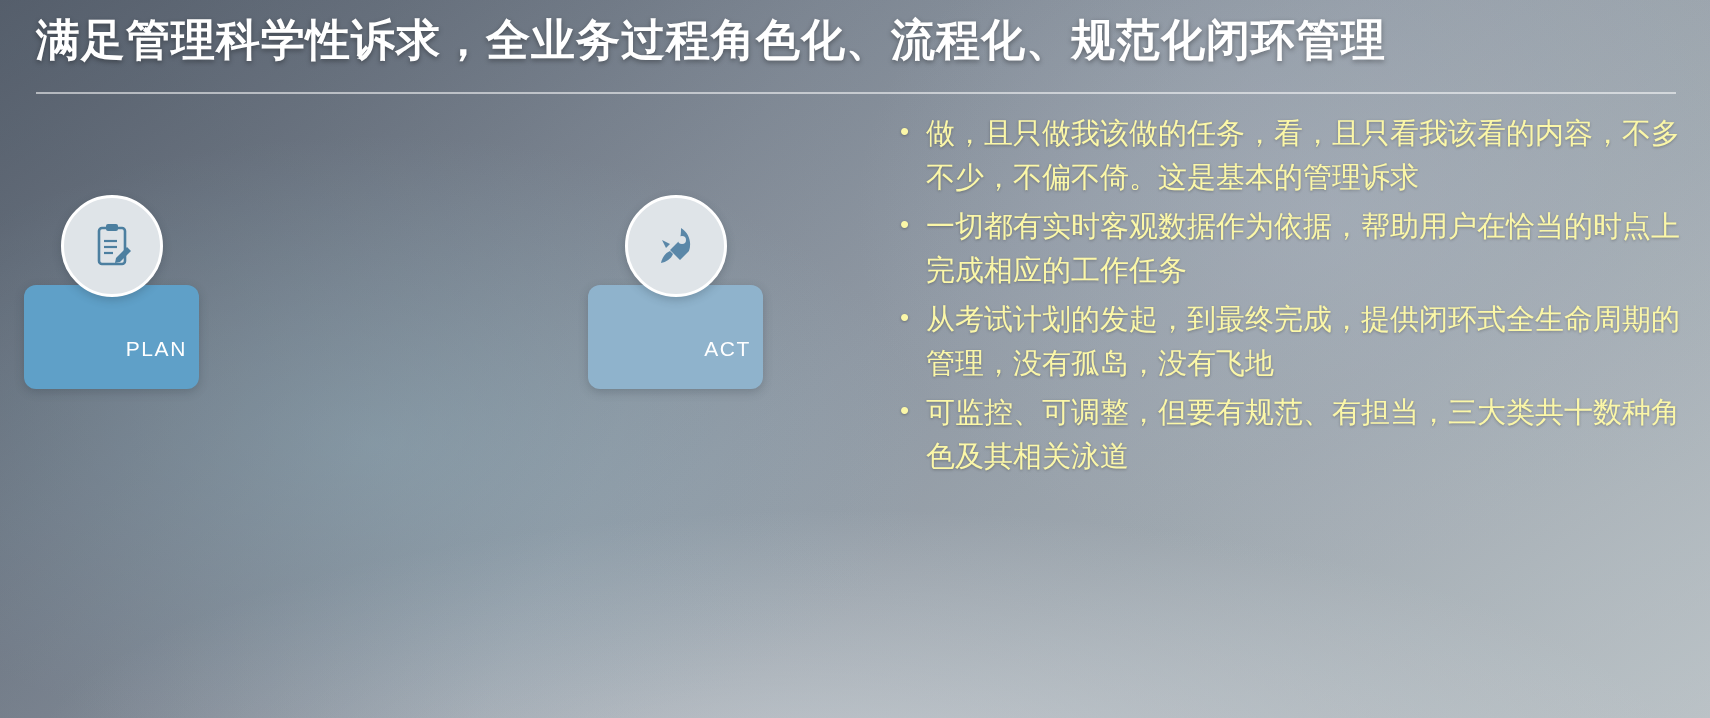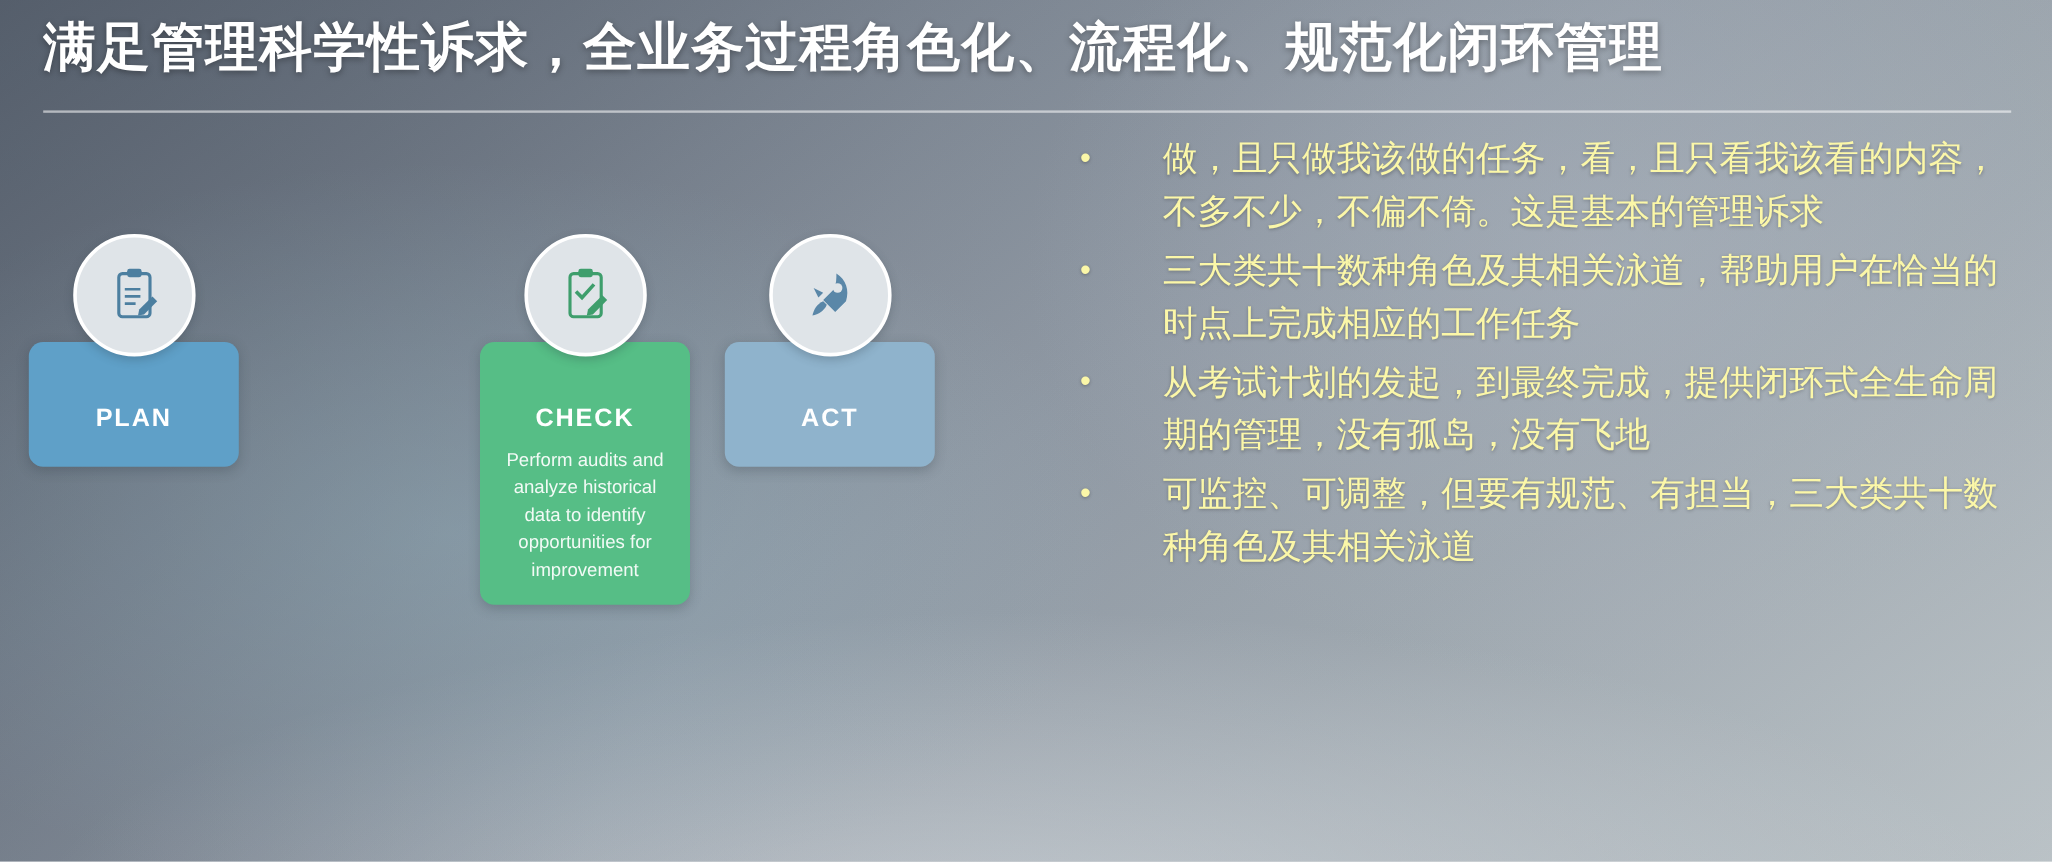--- a/index.html
+++ b/index.html
@@ -70,24 +70,25 @@
     width: 175px;
     border-radius: 12px;
     padding: 52px 12px 16px 12px;
     box-sizing: border-box;
     text-align: center;
     color: #ffffff;
     box-shadow: 0 3px 10px rgba(40,50,60,0.25);
   }
   .card-title {
     font-size: 21px;
-    font-weight: bold;
+    font-weight: normal;
     letter-spacing: 1.6px;
     margin-bottom: 12px;
     color: #ffffff;
+    text-align: right;
   }
   .card-text {
     font-size: 15.5px;
     line-height: 1.48;
     color: rgba(255,255,255,0.92);
     font-weight: normal;
   }
   .circle {
     position: absolute;
     top: -90px;
@@ -126,21 +127,20 @@
   .bullet-dot {
     flex: 0 0 auto;
     width: 26px;
     font-size: 26px;
     line-height: 1.5;
     color: #fbf7a8;
     text-align: left;
   }
   .bullet-text {
     flex: 1 1 auto;
-    margin-left: 43px;
   }
 </style>
 </head>
 <body>
 
 <div class="slide">
 
   <div class="title">满足管理科学性诉求，全业务过程角色化、流程化、规范化闭环管理</div>
   <div class="title-underline"></div>
 
@@ -154,55 +154,43 @@
           <line x1="20" y1="23" x2="33" y2="23" stroke="#4c7fa0" stroke-width="2.2"></line>
           <line x1="20" y1="29" x2="33" y2="29" stroke="#4c7fa0" stroke-width="2.2"></line>
           <line x1="20" y1="35" x2="29" y2="35" stroke="#4c7fa0" stroke-width="2.2"></line>
           <path d="M32 40 L43 29 L47 33 L36 44 L31 45 Z" fill="#4c7fa0"></path>
         </svg>
       </div>
       <div class="card-title">PLAN</div>
     </div>
 
 
-    <div class="card" style="left:376px; background:#56be86;">
-      <div class="circle">
-        <svg width="56" height="56" viewBox="0 0 56 56">
-          <rect x="15" y="10" width="26" height="36" rx="3" fill="none" stroke="#3e9e6c" stroke-width="2.6"></rect>
-          <rect x="22" y="6" width="12" height="7" rx="2" fill="#3e9e6c"></rect>
-          <path d="M20 25 L25 30 L35 19" fill="none" stroke="#3e9e6c" stroke-width="3"></path>
-          <path d="M30 40 L42 28 L46 32 L34 44 L29 45 Z" fill="#3e9e6c"></path>
-        </svg>
-      </div>
-      <div class="card-title">CHECK</div>
-      <div class="card-text">Perform audits and analyze historical data to identify opportunities for improvement</div>
-    </div>
-
-    <div class="card" style="left:564px; background:#8fb3cc;margin-left:16px;">
+
+    <div class="card" style="left:564px; background:#8fb3cc;">
       <div class="circle">
         <svg width="56" height="56" viewBox="0 0 56 56">
           <path d="M33 10 C41 15 44 24 41 33 L32 42 L22 32 L31 23 C33 19 33 14 33 10 Z" fill="#5a87a8"></path>
           <circle cx="34" cy="22" r="4" fill="#dfe4e8"></circle>
           <path d="M22 33 C17 35 14 40 13 45 C18 44 23 41 25 36 Z" fill="#5a87a8"></path>
           <path d="M14 22 L22 26 L18 30 Z" fill="#5a87a8"></path>
         </svg>
       </div>
       <div class="card-title">ACT</div>
     </div>
 
   </div>
 
   <div class="bullets">
     <div class="bullet">
       <span class="bullet-dot">•</span>
       <span class="bullet-text">做，且只做我该做的任务，看，且只看我该看的内容，不多不少，不偏不倚。这是基本的管理诉求</span>
     </div>
     <div class="bullet">
       <span class="bullet-dot">•</span>
-      <span class="bullet-text">三大类共十数种角色及其相关泳道，帮助用户在恰当的时点上完成相应的工作任务</span>
+      <span class="bullet-text">一切都有实时客观数据作为依据，帮助用户在恰当的时点上完成相应的工作任务</span>
     </div>
     <div class="bullet">
       <span class="bullet-dot">•</span>
       <span class="bullet-text">从考试计划的发起，到最终完成，提供闭环式全生命周期的管理，没有孤岛，没有飞地</span>
     </div>
     <div class="bullet">
       <span class="bullet-dot">•</span>
       <span class="bullet-text">可监控、可调整，但要有规范、有担当，三大类共十数种角色及其相关泳道</span>
     </div>
   </div>

